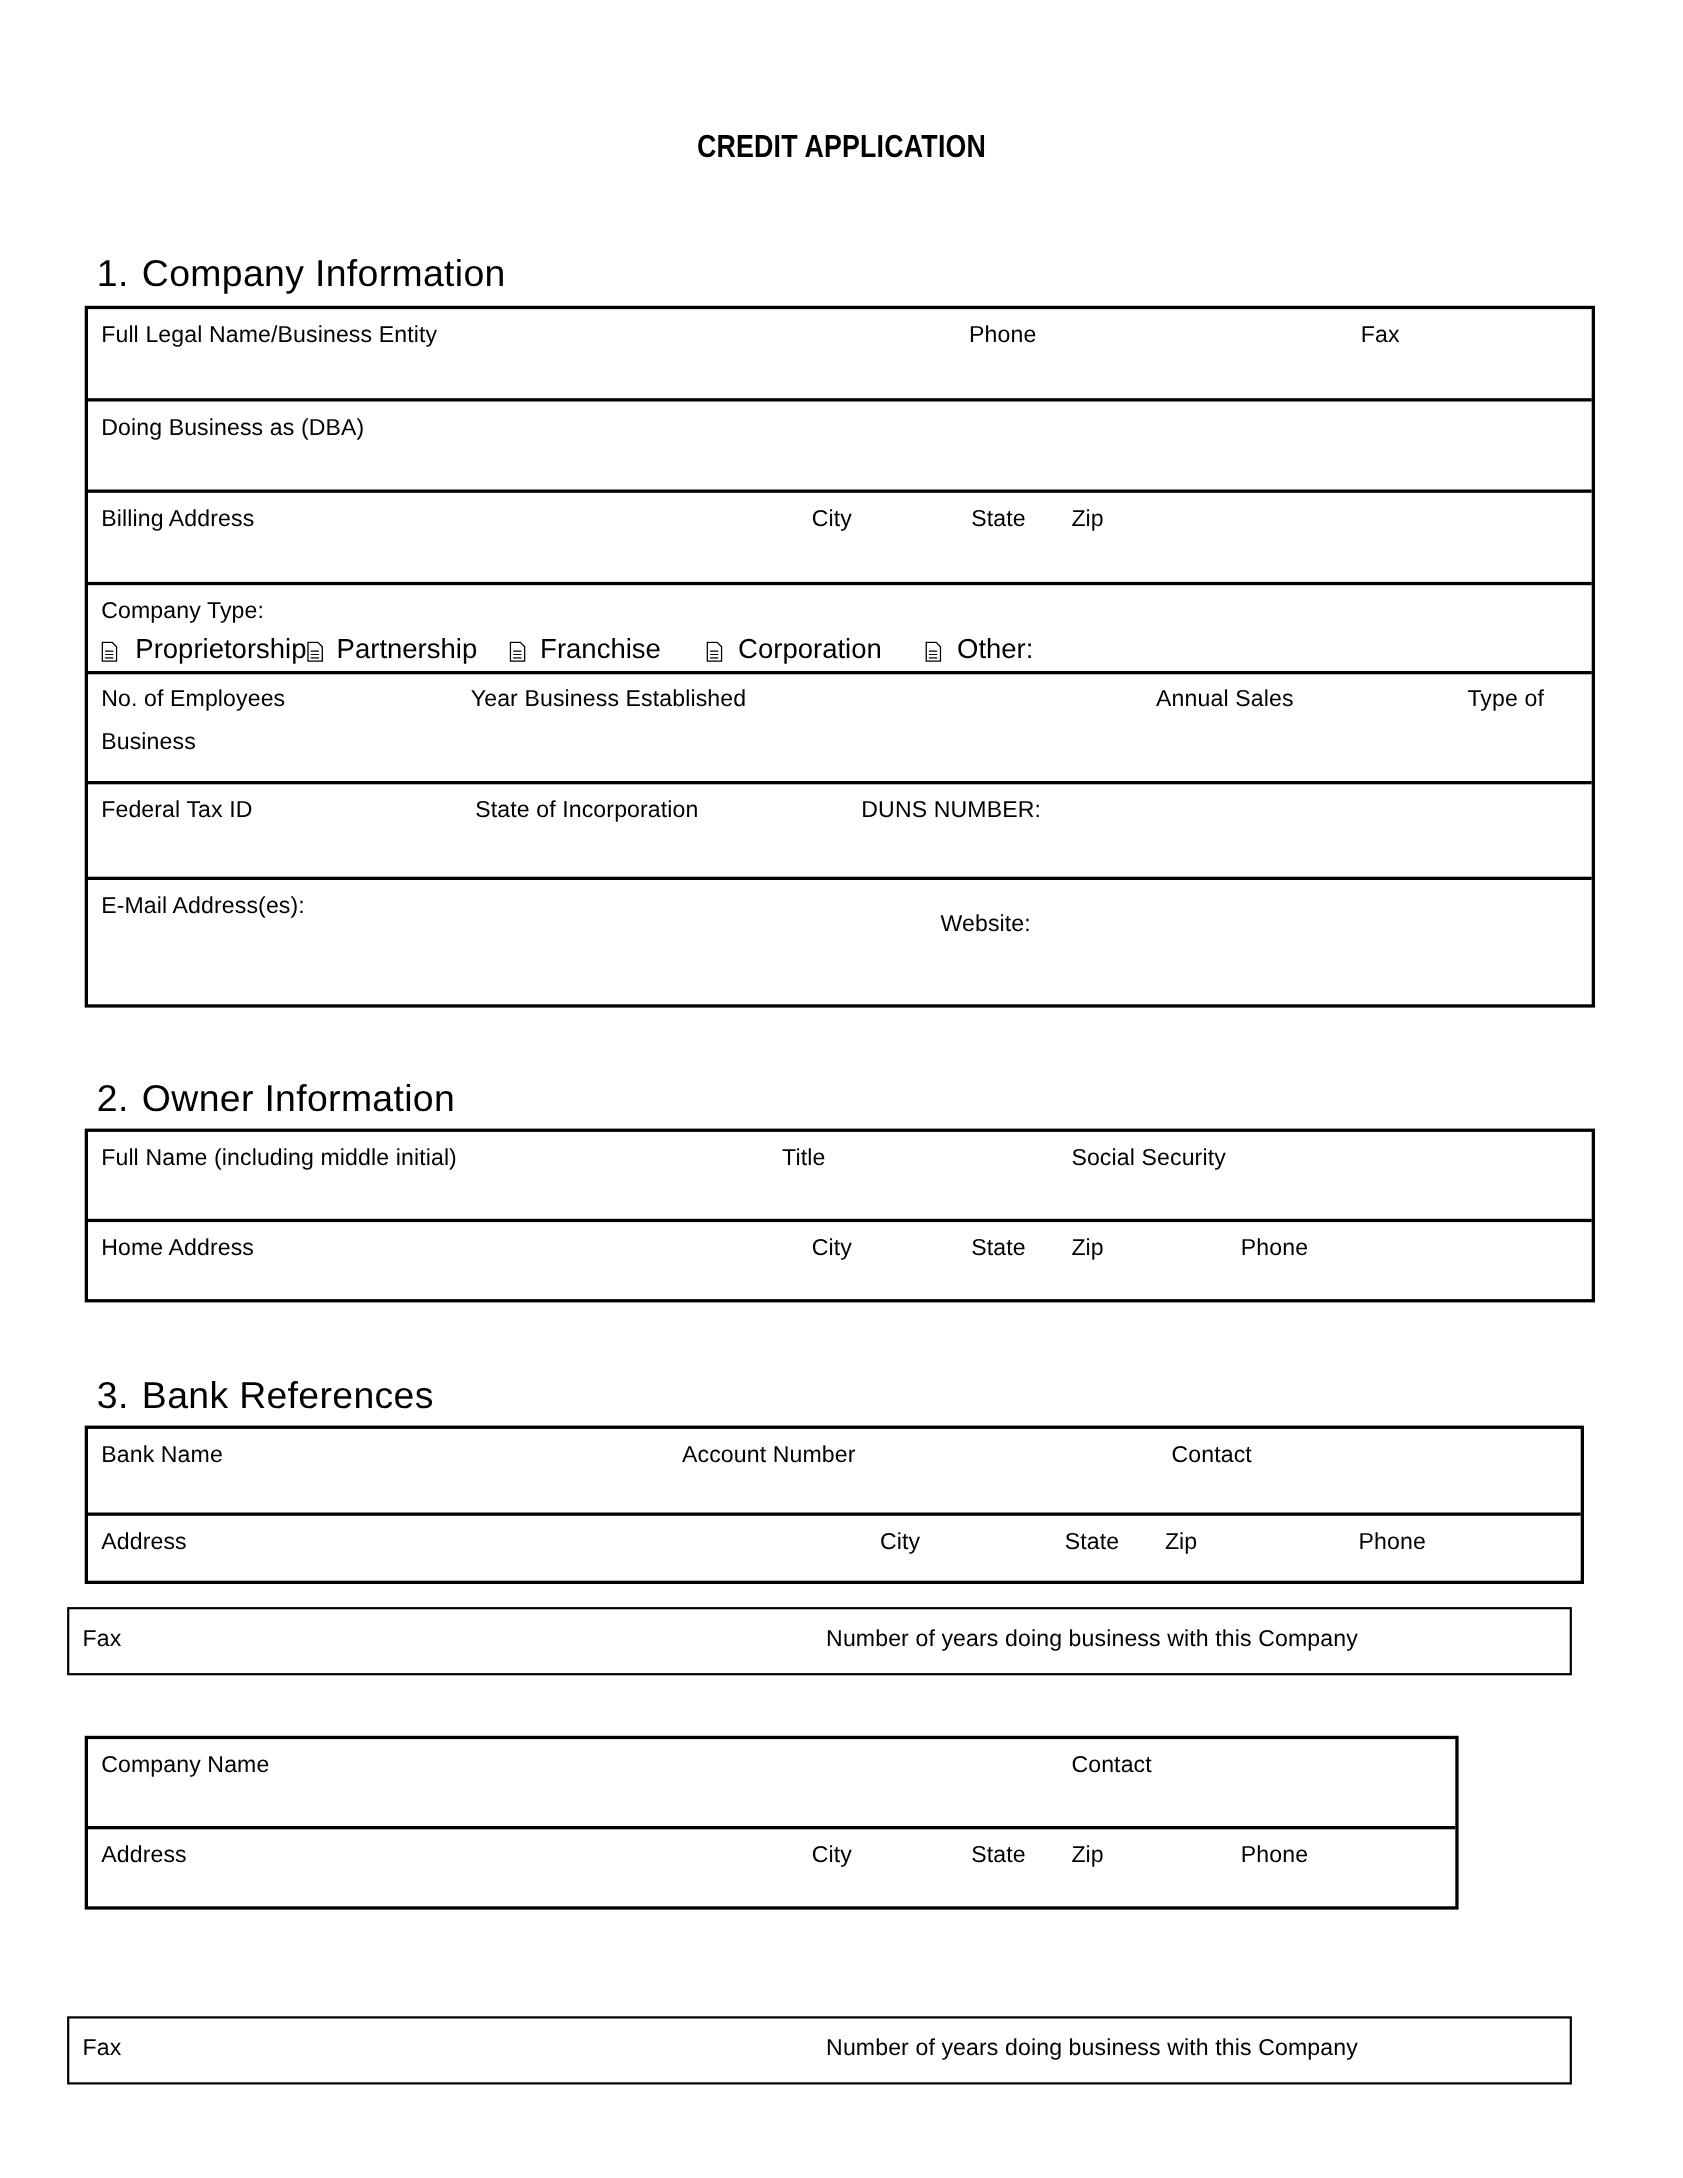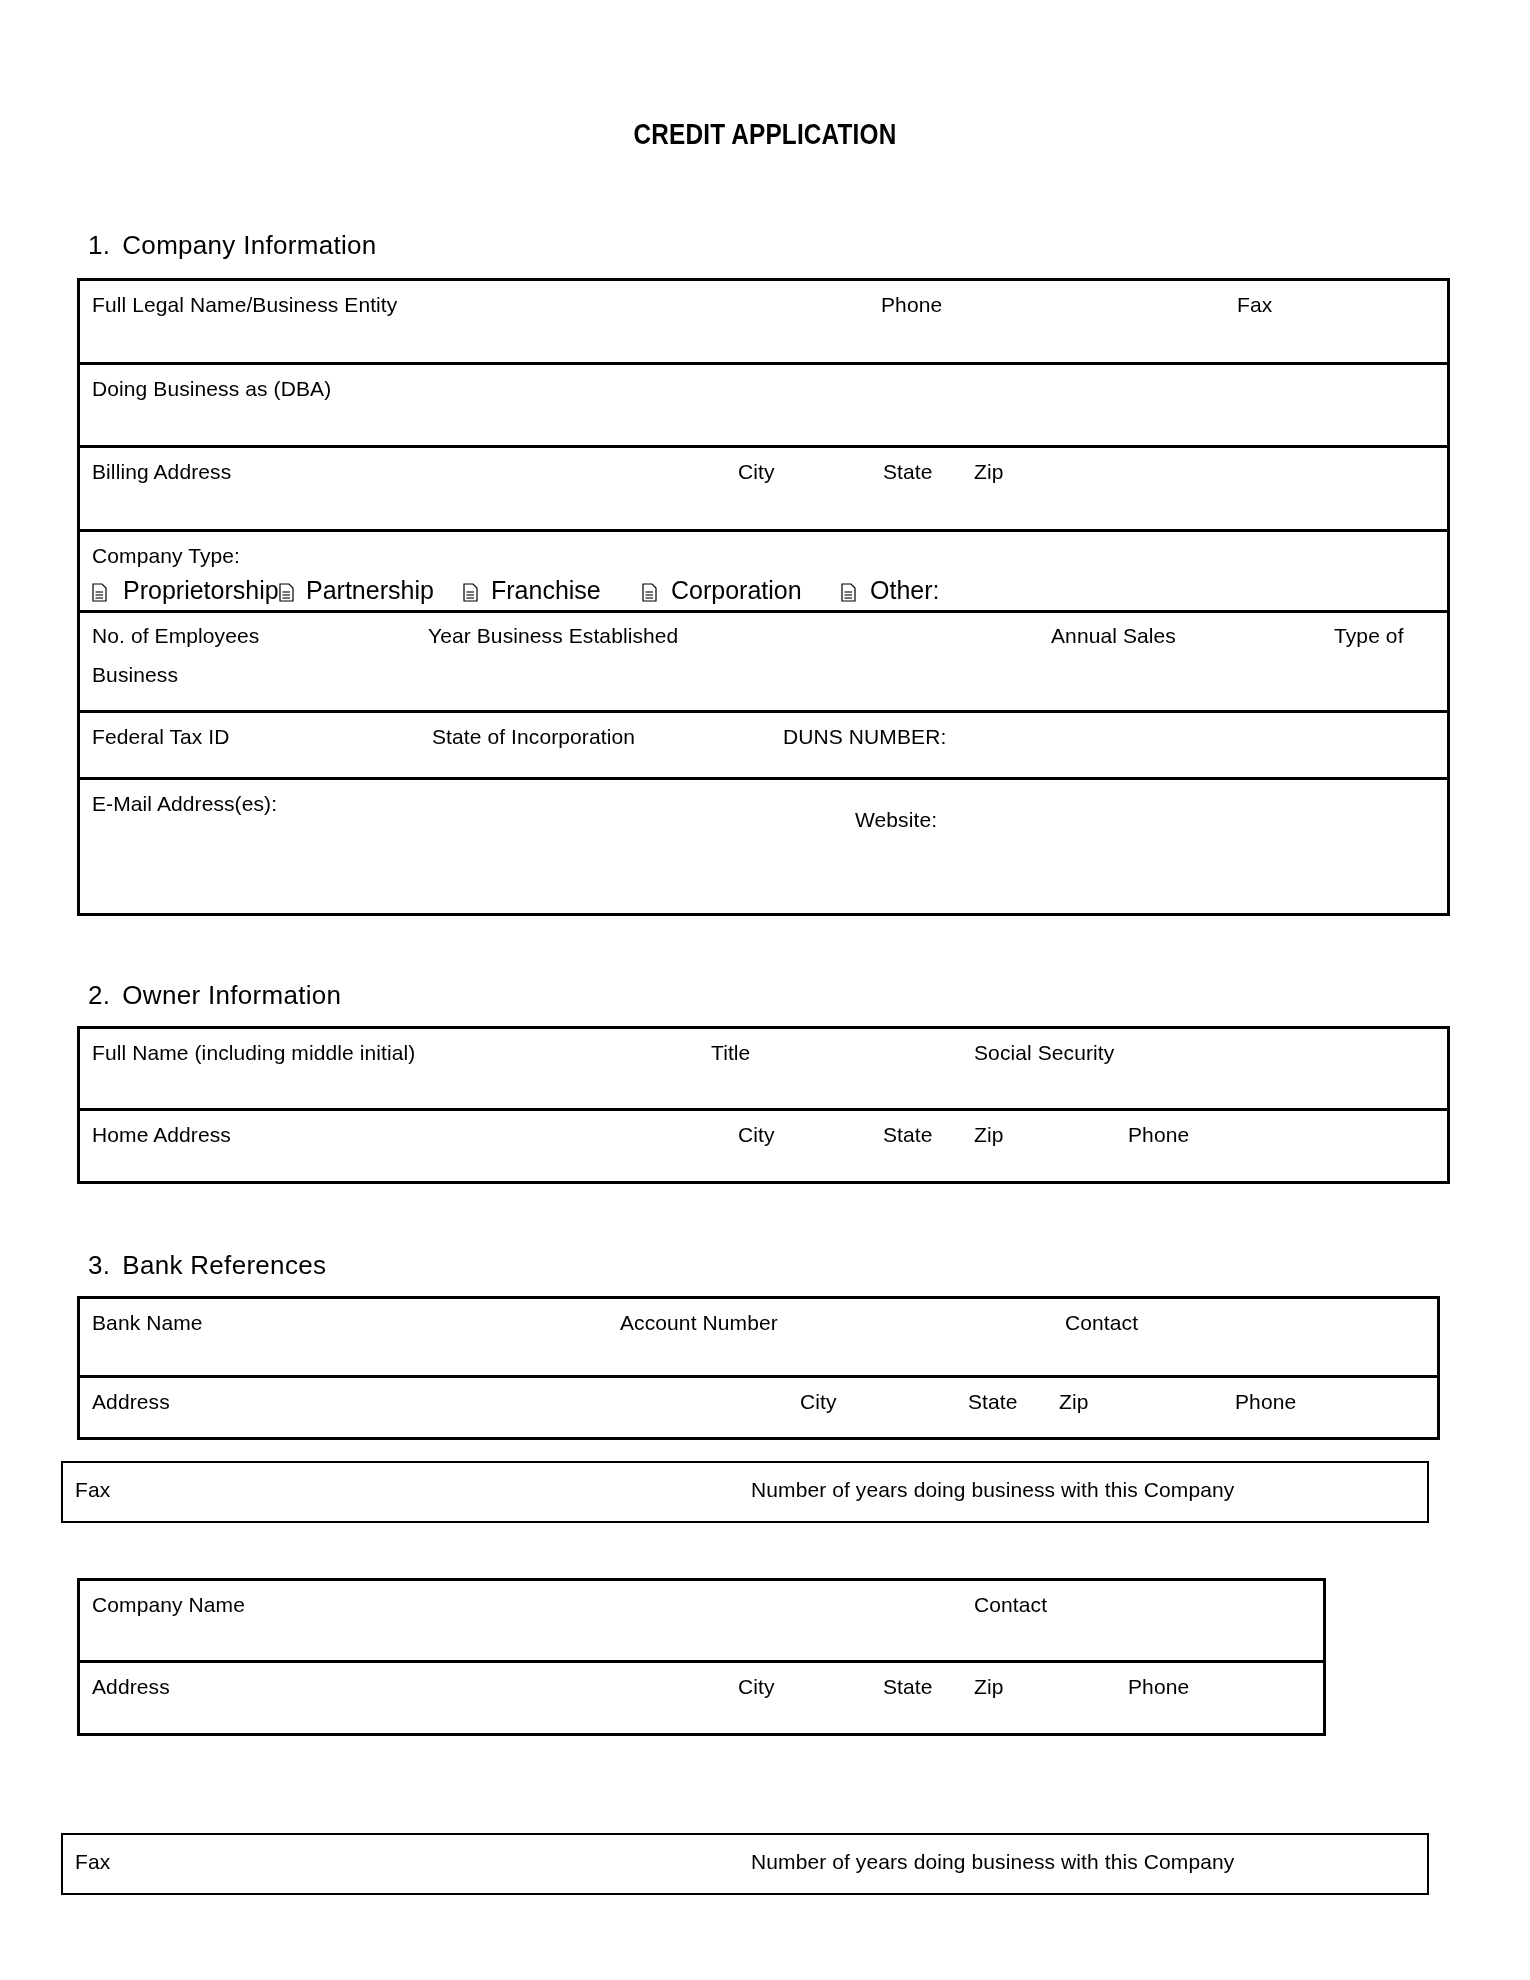--- a/index.html
+++ b/index.html
@@ -34,21 +34,21 @@
     font-weight: bold;
     letter-spacing: 0.2px;
     transform: scaleX(0.84);
     transform-origin: center top;
     font-family: "Liberation Sans", sans-serif;
   }
 
   
   .section-heading {
     position: absolute;
-    font-size: 26px;
+    font-size: 34px;
     font-weight: normal;
     white-space: nowrap;
     letter-spacing: 0.3px;
   }
   .section-heading .num { margin-right: 12px; }
 
   
   .tbl {
     position: absolute;
     border: 3px solid #000;
@@ -178,21 +178,21 @@
     </div>
 
     <div class="row" style="height:100px;">
       <div class="cell" style="left:12px; top:10px;">No. of Employees</div>
       <div class="cell" style="left:348px; top:10px;">Year Business Established</div>
       <div class="cell" style="left:971px; top:10px;">Annual Sales</div>
       <div class="cell" style="left:1254px; top:10px;">Type of</div>
       <div class="cell" style="left:12px; top:49px;">Business</div>
     </div>
 
-    <div class="row" style="height:67px;">
+    <div class="row" style="height:87px;">
       <div class="cell" style="left:12px; top:11px;">Federal Tax ID</div>
       <div class="cell" style="left:352px; top:11px;">State of Incorporation</div>
       <div class="cell" style="left:703px; top:11px;">DUNS NUMBER:</div>
     </div>
 
     <div class="row last" style="height:82px;">
       <div class="cell" style="left:12px; top:11px;">E-Mail Address(es):</div>
       <div class="cell" style="left:775px; top:27px;">Website:</div>
     </div>
   </div>

